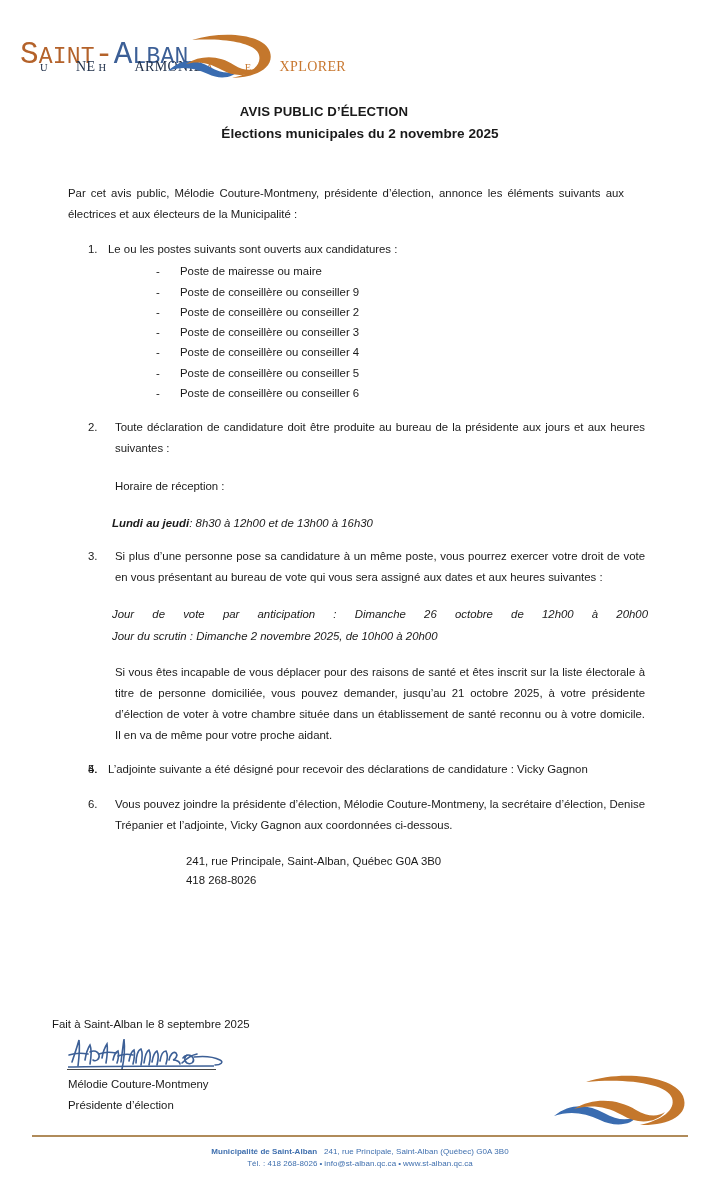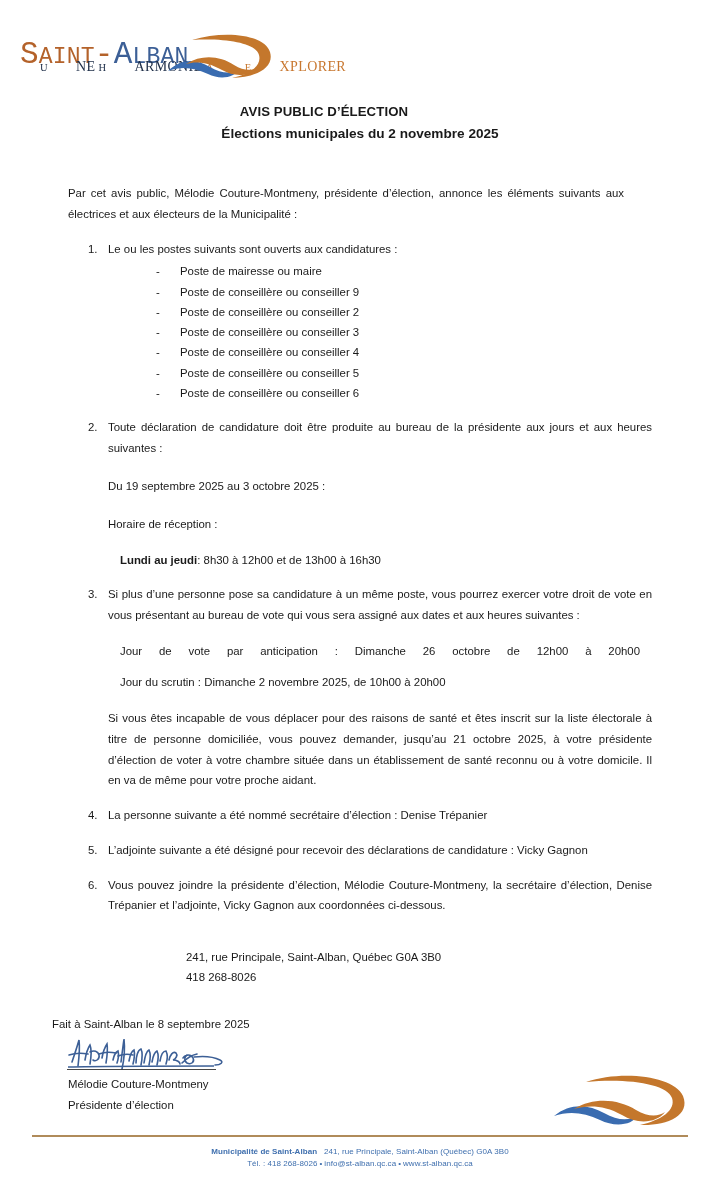--- a/index.html
+++ b/index.html
@@ -109,53 +109,53 @@
     position: absolute;
     left: 20px;
     top: 0;
     width: 18px;
     font-size: 11.4px;
   }
   .justify {
     text-align: justify;
     text-justify: inter-word;
   }
-  .para { margin: 0; }
+  .para { margin: 7px; }
   .gap-before { margin-top: 17px; }
   .gap-before-sm { margin-top: 14px; }
 
   ul.sub {
     list-style: none;
     margin: 2px 0 0 0;
     padding: 0;
   }
   ul.sub > li {
     position: relative;
     padding-left: 72px;
     line-height: 1.78;
   }
   ul.sub > li > .dash {
     position: absolute;
     left: 48px;
     top: 0;
   }
 
-  .hours-line { margin: 12px; }
+  .hours-line { margin: 4px; font-style: italic; }
   .hours-line b { font-weight: bold; }
   .tight { line-height: 1.62; }
 
   
   .stretch {
     text-align: justify;
     text-align-last: justify;
     white-space: normal;
   }
 
   .contact-block {
-    margin-top: 32px;
+    margin-top: 16px;
     padding-left: 78px;
     line-height: 1.72;
   }
 
   
   .closing {
     position: absolute;
     left: 52px;
     top: 1014px;
     font-size: 11.4px;
@@ -264,40 +264,38 @@
         <li>
           <span class="dash">-</span>
           <span>Poste de conseillère ou conseiller 6</span>
         </li>
       </ul>
     </li>
 
     <li class="gap-before-sm">
       <span class="num">2.</span>
       <div class="para justify">Toute déclaration de candidature doit être produite au bureau de la présidente aux jours et aux heures suivantes :</div>
-      <div class="para gap-before">Du 19 septembre 2025 au 3 octobre 2025 :</div>
       <div class="para gap-before">Horaire de réception :</div>
       <div class="gap-before tight">
         <p class="hours-line"><b>Lundi au jeudi</b><span>: </span><span>8h30 à 12h00 et de 13h00 à 16h30</span></p>
       </div>
     </li>
 
     <li class="gap-before-sm">
       <span class="num">3.</span>
       <div class="para justify">Si plus d’une personne pose sa candidature à un même poste, vous pourrez exercer votre droit de vote en vous présentant au bureau de vote qui vous sera assigné aux dates et aux heures suivantes :</div>
       <div class="gap-before tight">
         <p class="hours-line stretch">Jour de vote par anticipation : Dimanche 26 octobre de 12h00 à 20h00</p>
         <p class="hours-line">Jour du scrutin : Dimanche 2 novembre 2025, de 10h00 à 20h00</p>
       </div>
       <div class="para gap-before justify">Si vous êtes incapable de vous déplacer pour des raisons de santé et êtes inscrit sur la liste électorale à titre de personne domiciliée, vous pouvez demander, jusqu’au 21 octobre 2025, à votre présidente d’élection de voter à votre chambre située dans un établissement de santé reconnu ou à votre domicile. Il en va de même pour votre proche aidant.</div>
     </li>
 
     <li class="gap-before-sm">
       <span class="num">4.</span>
-      <span>La personne suivante a été nommé secrétaire d’élection : Denise Trépanier</span>
     </li>
 
     <li class="gap-before-sm">
       <span class="num">5.</span>
       <span>L’adjointe suivante a été désigné pour recevoir des déclarations de candidature : Vicky Gagnon</span>
     </li>
 
     <li class="gap-before-sm">
       <span class="num">6.</span>
       <div class="para justify">Vous pouvez joindre la présidente d’élection, Mélodie Couture-Montmeny, la secrétaire d’élection, Denise Trépanier et l’adjointe, Vicky Gagnon aux coordonnées ci-dessous.</div>

